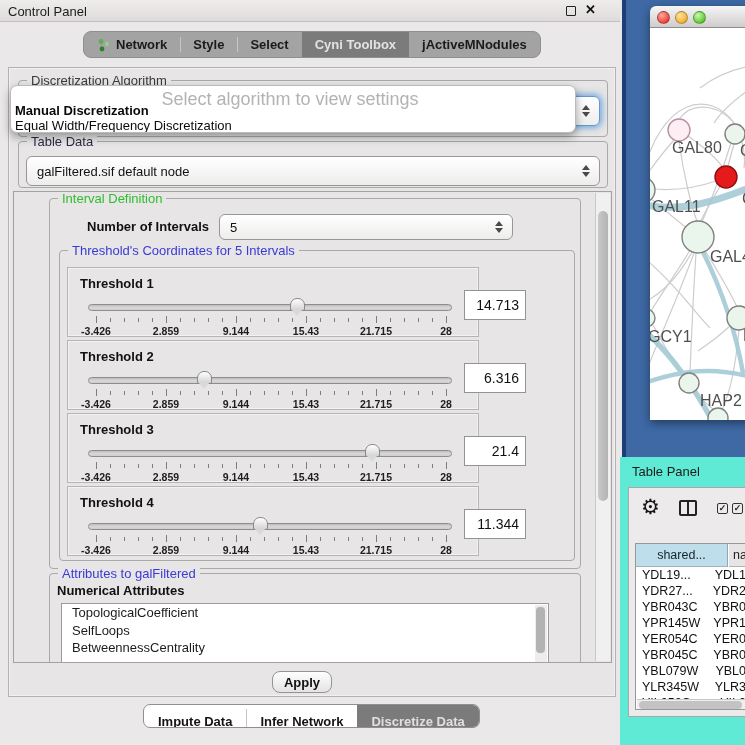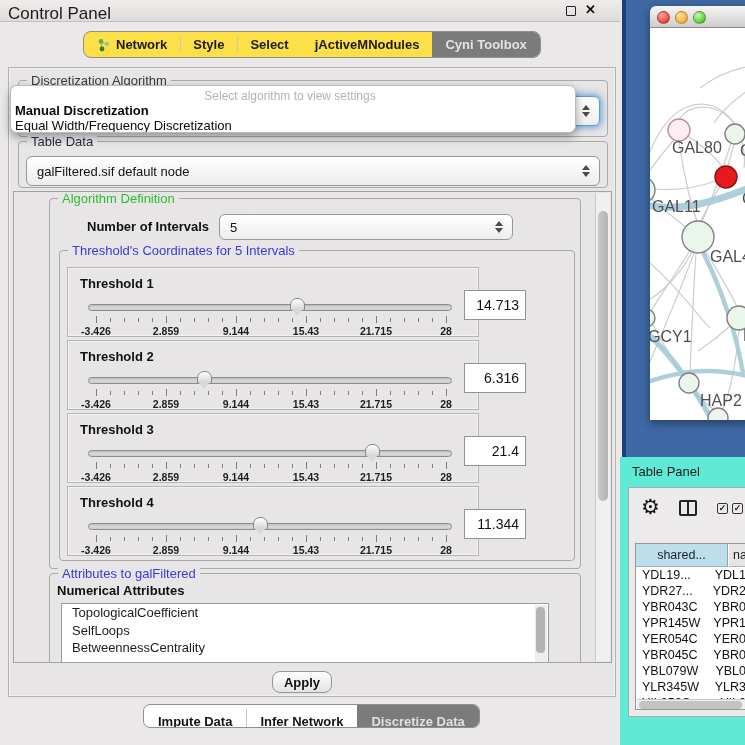--- a/index.html
+++ b/index.html
@@ -3,27 +3,27 @@
 <meta charset="utf-8">
 <style>
   html,body{margin:0;padding:0;background:#9a9a9a;}
   *{box-sizing:border-box;font-family:"Liberation Sans",sans-serif;}
   .stage{position:relative;width:745px;height:745px;background:#eae8e8;overflow:hidden;}
 
   
   .control-panel{position:absolute;left:0;top:0;width:620px;height:745px;background:#eae8e8;}
   .titlebar{position:absolute;left:0;top:0;width:620px;height:22px;
     background:linear-gradient(#efedec,#dedbda);border-bottom:1px solid #c2c0bf;}
-  .titlebar .title{position:absolute;left:8px;top:4px;font-size:17px;color:#1c1c1c;}
+  .titlebar .title{position:absolute;left:8px;top:4px;font-size:13px;color:#1c1c1c;}
   .float-ic{position:absolute;left:566px;top:6px;width:10px;height:10px;border:1.5px solid #222;border-radius:1px;}
   .close-ic{position:absolute;left:585px;top:2px;font-size:13px;font-weight:bold;color:#111;}
 
   
   .tabs{position:absolute;left:83px;top:31px;display:inline-flex;align-items:stretch;
-    background:#fde047;border:1px solid #8f8f8f;border-radius:8px;overflow:hidden;height:27px;}
+    background:#a3a3a3;border:1px solid #8f8f8f;border-radius:8px;overflow:hidden;height:27px;}
   .tab{display:flex;align-items:center;gap:6px;padding:0 13px;font-size:13px;font-weight:bold;color:#1a1a1a;position:relative;}
   .tab + .tab::before{content:"";position:absolute;left:0;top:5px;bottom:5px;width:1px;background:#c6c6c6;}
   .tab.sel{background:var(--c-tabsel);color:#e3e3e3;}
   .tab.sel::before{display:none;}
   .tab.after-sel::before{display:none;}
 
   
   .outer{position:absolute;left:8px;top:67px;width:608px;height:630px;background:#e7e5e5;
     border:1px solid #b3b1b1;box-shadow:inset 0 0 0 1px #f2f0f0;}
 
@@ -33,21 +33,21 @@
   .combo{position:absolute;background:linear-gradient(#ffffff,#ededec);border:1px solid #979797;border-radius:6px;
     display:flex;align-items:center;font-size:13px;color:#111;padding:0 24px 0 10px;}
   .spin{position:absolute;right:9px;top:50%;transform:translateY(-50%);width:8px;height:12px;}
   .spin::before{content:"";position:absolute;left:0;top:0;border-left:4px solid transparent;border-right:4px solid transparent;border-bottom:5px solid #4a4a4a;}
   .spin::after{content:"";position:absolute;left:0;bottom:0;border-left:4px solid transparent;border-right:4px solid transparent;border-top:5px solid #4a4a4a;}
   .combo.focused{border-color:#5d9ad6;box-shadow:0 0 6px 2px rgba(95,155,220,.85);}
 
   
   .popup{position:absolute;left:10px;top:85px;width:566px;height:48px;background:#fff;border:1px solid #bbb;
     border-radius:7px;box-shadow:0 4px 10px rgba(0,0,0,.35);z-index:40;overflow:hidden;}
-  .popup .hint{position:absolute;left:0;right:16px;top:3px;text-align:center;font-size:12px;color:#b3b3b3;padding-left:10px;}
+  .popup .hint{position:absolute;left:0;right:16px;top:3px;text-align:center;font-size:18px;color:#b3b3b3;padding-left:10px;}
   .popup .opt1{position:absolute;left:4px;top:17px;font-size:13px;font-weight:bold;color:#0a0a0a;}
   .popup .opt2{position:absolute;left:4px;top:32px;font-size:13px;color:#0a0a0a;}
 
   
   .scrollpane{position:absolute;left:13px;top:191px;width:599px;height:472px;background:#e7e5e5;
     border:1px solid #a3a1a1;overflow:hidden;}
   .vsb{position:absolute;right:1px;top:1px;width:15px;height:468px;background:#f1f0f0;border-left:1px solid #c9c9c9;}
   .vsb .thumb-v{position:absolute;left:2px;width:10px;border-radius:5px;background:linear-gradient(90deg,#c9c9c9,#b2b2b2);top:18px;height:290px;}
 
   .noi-label{position:absolute;left:73px;top:27px;font-size:13px;font-weight:bold;color:#111;}
@@ -146,25 +146,25 @@
           <circle cx="5" cy="11" r="2.4" fill="#2f7d2f"></circle>
         </svg>
         <span>Network</span>
       </div>
       <div class="tab">
           <span>Style</span>
         </div>
       <div class="tab">
           <span>Select</span>
         </div>
+      <div class="tab sel">
+          <span>Cyni Toolbox</span>
+        </div>
       <div class="tab after-sel">
           <span>jActiveMNodules</span>
-        </div>
-      <div class="tab sel">
-          <span>Cyni Toolbox</span>
         </div>
     </div>
 
     <div class="outer">
 
       <div class="group" style="left:9px;top:12px;width:590px;height:57px;">
         <span class="gtitle" style="color:var(--c-darkgray);">Discretization Algorithm</span>
         <div class="combo focused" style="left:7px;top:15px;width:574px;height:30px;">
           <span class="spin"></span>
         </div>
@@ -175,21 +175,21 @@
         <div class="combo" style="left:7px;top:14px;width:574px;height:30px;">
           <span>galFiltered.sif default node</span>
           <span class="spin"></span>
         </div>
       </div>
     </div>
 
     <div class="scrollpane">
 
       <div class="group" style="left:35px;top:6px;width:532px;height:371px;">
-        <span class="gtitle" style="background:#e7e5e5;color:var(--c-green);">Algorithm Definition</span>
+        <span class="gtitle" style="background:#e7e5e5;color:var(--c-green);">Interval Definition</span>
       </div>
       <div class="noi-label">Number of Intervals</div>
       <div class="combo" style="left:205px;top:22px;width:294px;height:26px;">
         <span>5</span>
         <span class="spin"></span>
       </div>
 
       <div class="group" style="left:45px;top:58px;width:516px;height:311px;">
         <span class="gtitle" style="color:var(--c-blue);">Threshold's Coordinates for 5 Intervals</span>
       </div>

